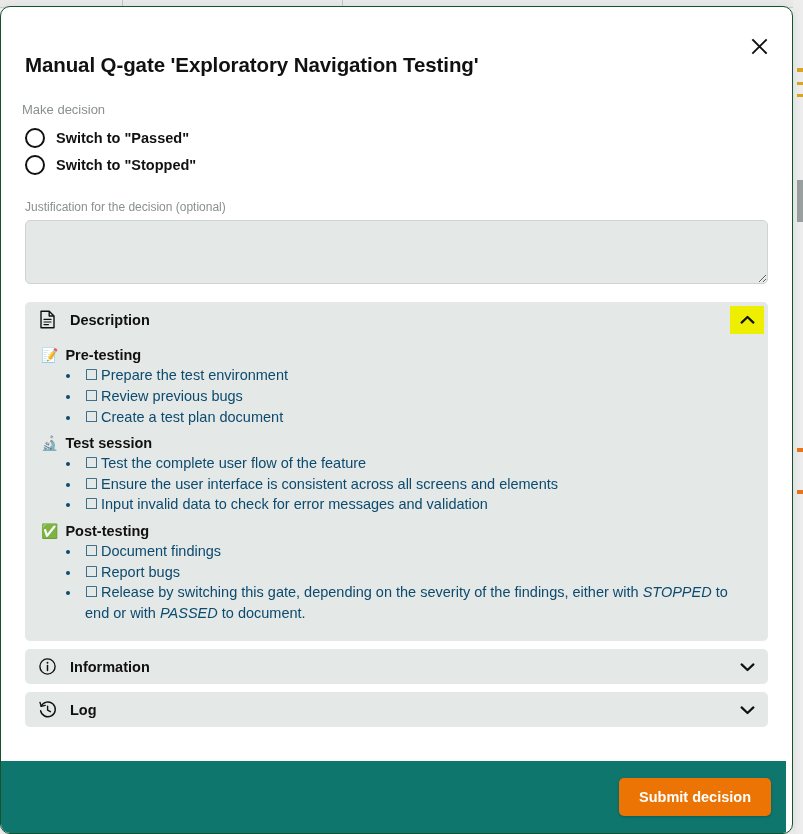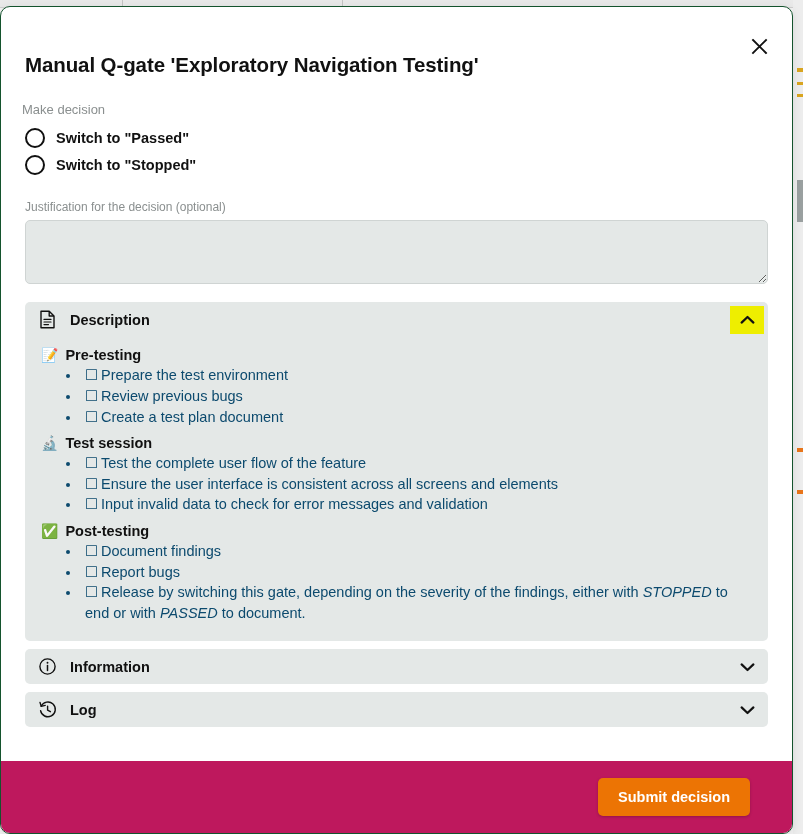--- a/index.html
+++ b/index.html
@@ -209,28 +209,28 @@
   }
   ul.sec-list li .box {
     font-family: "DejaVu Sans", sans-serif;
     margin-right: 3px;
   }
   em { }
 
   
   .footer {
     position: absolute;
-    left: 0; right: 0;
+    left: 0; right: 6px;
     bottom: 0;
     height: 72px;
-    padding: 0 42px;
+    padding: 0 15px;
     display: flex;
     align-items: center;
     justify-content: flex-end;
-    background: #be185d;
+    background: #0f766e;
   }
   .submit-btn {
     background: #ec7404;
     color: #ffffff;
     font-size: 14.5px;
     font-weight: bold;
     border: none;
     border-radius: 5px;
     padding: 11px 20px;
     cursor: pointer;

